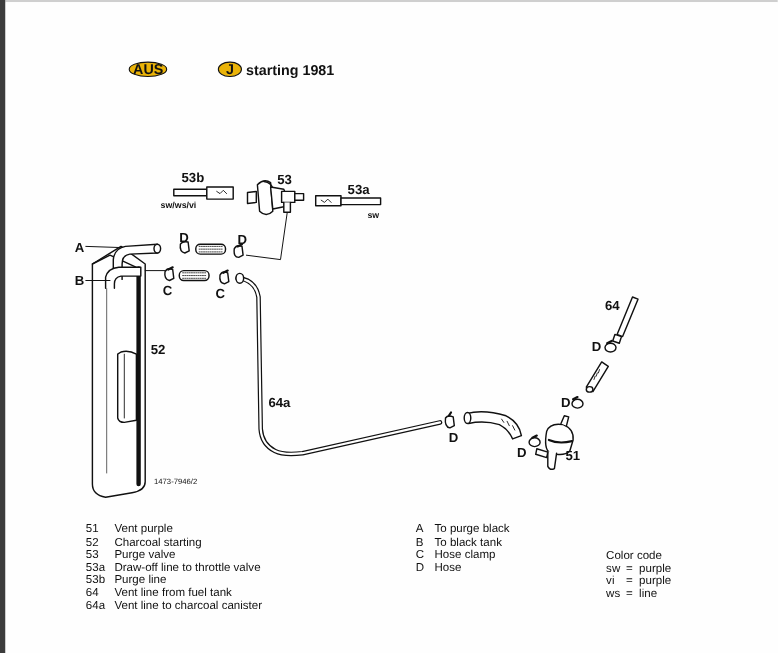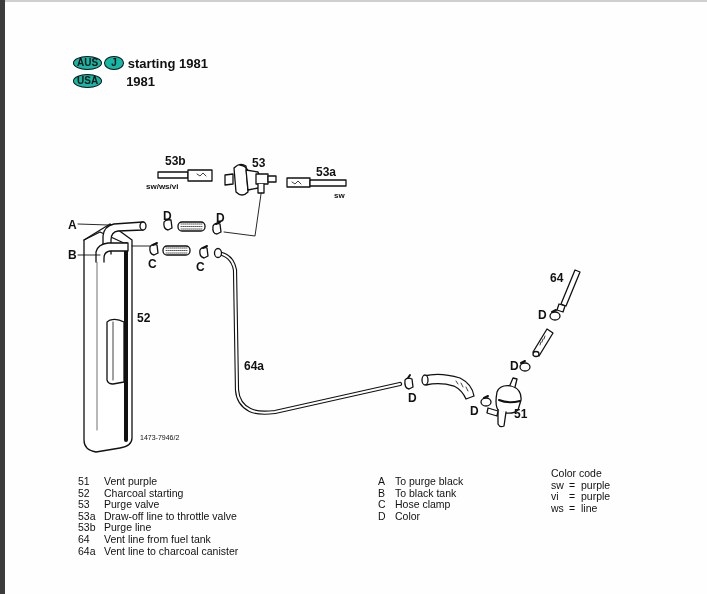--- a/index.html
+++ b/index.html
@@ -5,57 +5,53 @@
   html, body { margin: 0; padding: 0; }
   body {
     width: 707px; height: 594px; overflow: hidden; position: relative;
     background: #ffffff; font-family: "Liberation Sans", sans-serif; color: #111;
   }
   .left-strip { position: absolute; left: 0; top: 0; width: 5px; height: 594px; background: #3c3c3c; }
   .top-border { position: absolute; left: 5px; top: 0; width: 702px; height: 2px; background: #cfcfcf; }
   .page { position: absolute; left: 5px; top: 2px; width: 702px; height: 592px; background: #fefefe; }
 
   .header { position: absolute; left: 73px; top: 54px; font-size: 13px; font-weight: bold; }
-  .oval { display: inline-block; border: 1.2px solid #111; border-radius: 50%; font-size: 10px; font-weight: bold;
-          padding: 1px 3px; line-height: 10px; vertical-align: middle; background: #14b8a6; }
+  .oval { display: inline-block; border: 1.2px solid #111; border-radius: 50%; font-size: 13px; font-weight: bold;
+          padding: 1px 3px; line-height: 10px; vertical-align: middle; background: #eab308; margin-left: 44px; }
   .hdr-row { height: 18px; display: flex; align-items: center; gap: 2px; }
   .hdr-text { margin-left: 2px; }
   .hdr-year2 { margin-left: 22px; }
 
   svg.diagram { position: absolute; left: 0; top: 0; }
   .lbl { font-family: "Liberation Sans", sans-serif; font-weight: bold; font-size: 12px; fill: #111; }
   .lbl-sm { font-family: "Liberation Sans", sans-serif; font-weight: bold; font-size: 8px; fill: #111; }
   .lbl-xs { font-family: "Liberation Sans", sans-serif; font-size: 7px; fill: #111; }
 
   .legend { position: absolute; font-size: 10.5px; line-height: 11.6px; color: #111; }
   .legend .row { display: flex; }
   .legend .k { width: 26px; }
   .legend-parts { left: 78px; top: 476px; }
   .legend-letters { left: 378px; top: 476px; }
   .legend-letters .k { width: 17px; }
-  .legend-colors { left: 551px; top: 468px; }
+  .legend-colors { left: 551px; top: 500px; }
   .legend-colors .k { width: 18px; }
   .legend-colors .eq { width: 12px; }
 </style>
 </head>
 <body>
 
 <div class="left-strip"></div>
 <div class="top-border"></div>
 <div class="page"></div>
 
 <div class="header">
   <div class="hdr-row">
     <span class="oval">AUS</span>
     <span class="oval" style="padding:1px 6px;">J</span>
     <span class="hdr-text">starting 1981</span>
-  </div>
-  <div class="hdr-row">
-    <span class="oval">USA</span>
-    <span class="hdr-year2">1981</span>
   </div>
 </div>
 
 <svg class="diagram" width="707" height="594" viewBox="0 0 707 594">
   <g fill="#fff" stroke="#111" stroke-width="1.3" stroke-linejoin="round" stroke-linecap="round">
 
     <g>
       <path d="M84 240 L84 440 Q84 450 96 452 L120 448 Q132 446 132 438 L132 240 L110 224 Z"></path>
       <path d="M126 244 L126 440" stroke-width="4"></path>
       <path d="M84 240 L100 232 L126 244" fill="none"></path>
@@ -240,21 +236,21 @@
   <div class="row">
       <span class="k">B</span>
       <span>To black tank</span>
     </div>
   <div class="row">
       <span class="k">C</span>
       <span>Hose clamp</span>
     </div>
   <div class="row">
       <span class="k">D</span>
-      <span>Color</span>
+      <span>Hose</span>
     </div>
 </div>
 
 <div class="legend legend-colors">
   <div class="row">Color code</div>
   <div class="row">
       <span class="k">sw</span>
       <span class="eq">=</span>
       <span>purple</span>
     </div>

